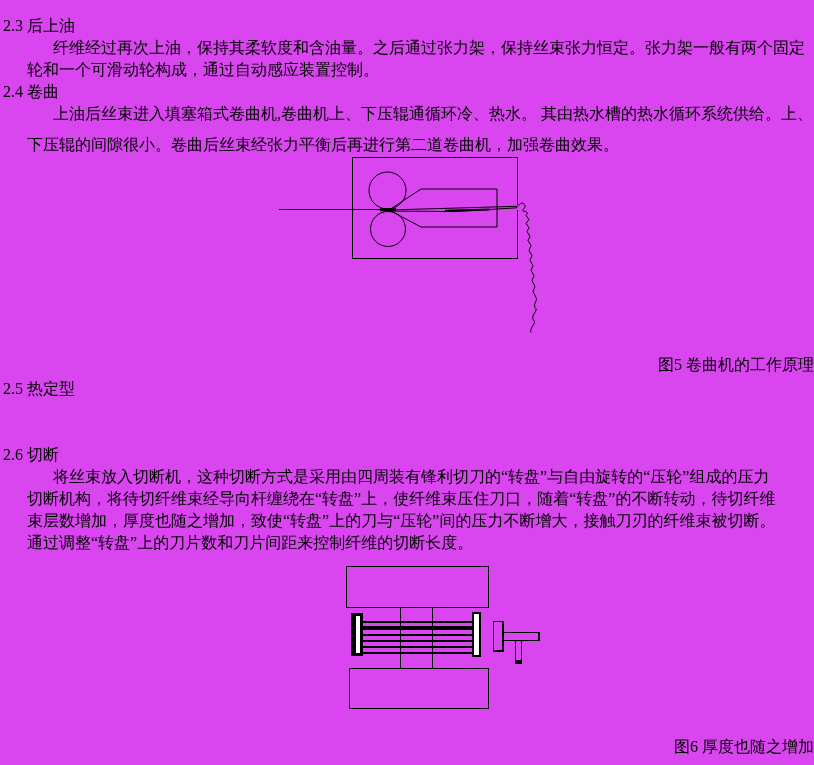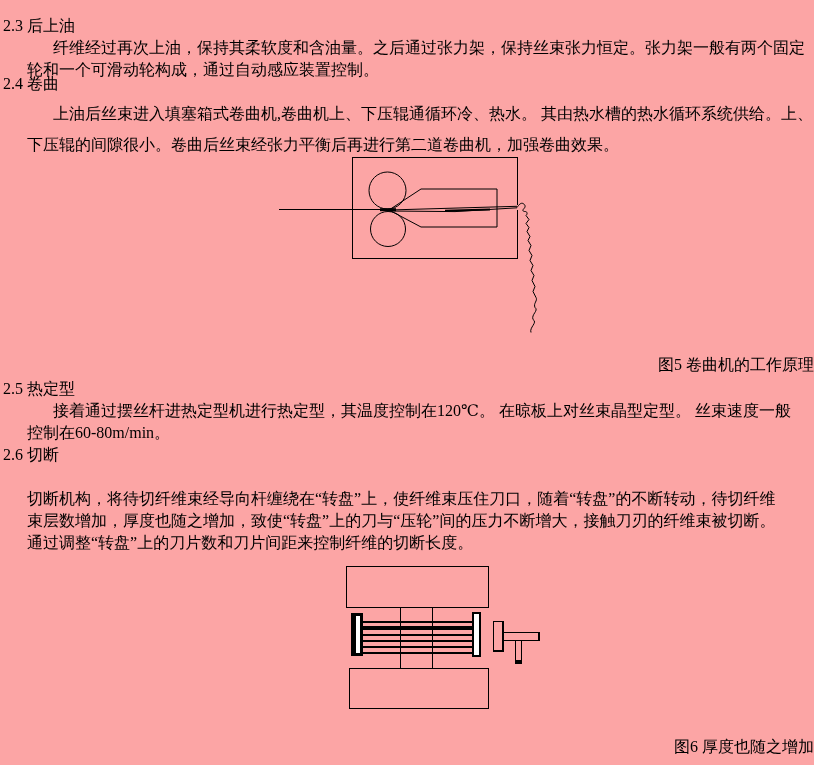--- a/index.html
+++ b/index.html
@@ -4,21 +4,21 @@
 <style>
   html, body {
     margin: 0;
     padding: 0;
     background: #ffffff;
   }
   .page {
     position: relative;
     width: 814px;
     height: 765px;
-    background: #fca5a5;
+    background: #d946ef;
     color: #000000;
     font-family: "Liberation Serif", "DejaVu Serif", serif;
     font-size: 16px;
     line-height: 20px;
     overflow: hidden;
   }
   .heading {
     position: absolute;
     left: 3px;
     white-space: nowrap;
@@ -43,21 +43,21 @@
 </style>
 </head>
 <body>
 
 <div class="page">
 
   <div class="heading" style="top:16px">2.3 后上油</div>
   <div class="bodyline first" style="top:38px">纤维经过再次上油，保持其柔软度和含油量。之后通过张力架，保持丝束张力恒定。张力架一般有两个固定</div>
   <div class="bodyline cont" style="top:60px">轮和一个可滑动轮构成，通过自动感应装置控制。</div>
 
-  <div class="heading" style="top:74px">2.4 卷曲</div>
+  <div class="heading" style="top:82px">2.4 卷曲</div>
   <div class="bodyline first" style="top:104px">上油后丝束进入填塞箱式卷曲机,卷曲机上、下压辊通循环冷、热水。 其由热水槽的热水循环系统供给。上、</div>
   <div class="bodyline cont" style="top:135px">下压辊的间隙很小。卷曲后丝束经张力平衡后再进行第二道卷曲机，加强卷曲效果。</div>
 
   <svg class="fig" style="left:268px; top:148px" width="284" height="198" viewBox="268 148 284 198">
     <g fill="none" stroke="#000000" stroke-width="1">
 
       <path d="M517,205 V157 H352 V258 H517 V210" shape-rendering="crispEdges"></path>
 
       <line x1="279" y1="209.7" x2="388" y2="209.7" shape-rendering="crispEdges"></line>
 
@@ -74,24 +74,23 @@
       <path d="M517,207.5
                c2,-3 4,-5 6,-4 c2,1 3,3 1,5 c-2,2 -1,3 1,3 c2,0 3,2 1,4
                l3,4 l-3,4 l3,4 l-2,4 l3,5 l-2,4 l3,5 l-2,5 l3,5 l-2,5
                l3,5 l-2,5 l3,5 l-2,5 l3,6 l-2,5 l3,6
                c2,3 -3,6 -1,10 c4,3 -4,7 -2,12 c5,3 -4,8 -2,13"></path>
     </g>
   </svg>
   <div class="caption" style="top:355px">图5 卷曲机的工作原理</div>
 
   <div class="heading" style="top:379px">2.5 热定型</div>
-  <div class="bodyline first" style="top:401px">接着通过摆丝杆进热定型机进行热定型，其温度控制在120℃。 在晾板上对丝束晶型定型。 丝束速度一般</div>
-  <div class="bodyline cont" style="top:423px">控制在60-80m/min。</div>
 
   <div class="heading" style="top:445px">2.6 切断</div>
+  <div class="bodyline first" style="top:467px">将丝束放入切断机，这种切断方式是采用由四周装有锋利切刀的“转盘”与自由旋转的“压轮”组成的压力</div>
   <div class="bodyline cont" style="top:489px">切断机构，将待切纤维束经导向杆缠绕在“转盘”上，使纤维束压住刀口，随着“转盘”的不断转动，待切纤维</div>
   <div class="bodyline cont" style="top:511px">束层数增加，厚度也随之增加，致使“转盘”上的刀与“压轮”间的压力不断增大，接触刀刃的纤维束被切断。</div>
   <div class="bodyline cont" style="top:533px">通过调整“转盘”上的刀片数和刀片间距来控制纤维的切断长度。</div>
 
   <svg class="fig" style="left:340px; top:560px" width="212" height="152" viewBox="340 560 212 152">
     <g stroke="#000000" fill="none" stroke-width="1" shape-rendering="crispEdges">
 
       <rect x="346" y="566" width="142" height="41"></rect>
 
       <rect x="349" y="668" width="139" height="40"></rect>

